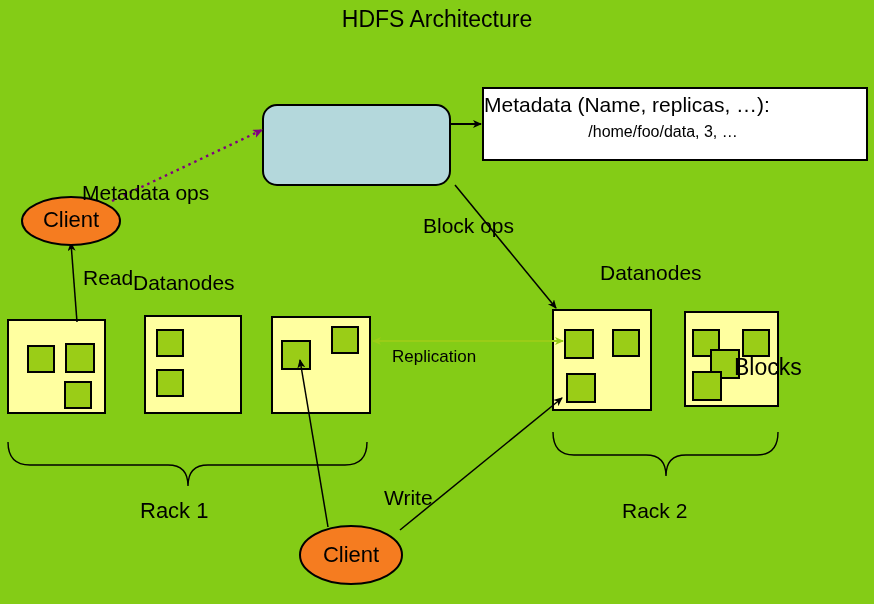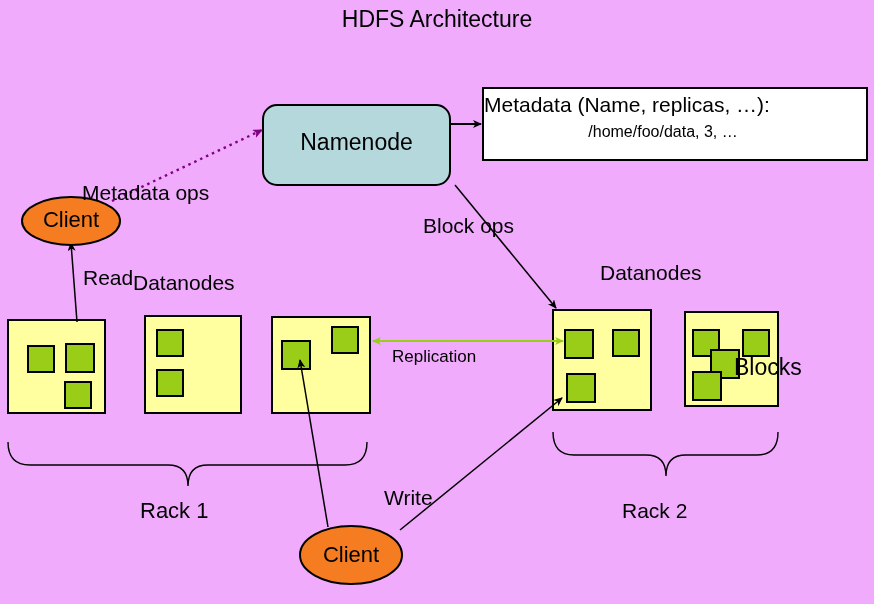--- a/index.html
+++ b/index.html
@@ -4,21 +4,21 @@
 <style>
   html, body {
     margin: 0;
     padding: 0;
     background: #ffffff;
   }
   #canvas {
     position: relative;
     width: 874px;
     height: 604px;
-    background: #f0abfc;
+    background: #84cc16;
     overflow: hidden;
     font-family: "Liberation Sans", sans-serif;
   }
   svg.layer {
     position: absolute;
     left: 0;
     top: 0;
     width: 874px;
     height: 604px;
   }
@@ -162,21 +162,20 @@
 
     <ellipse cx="71" cy="221" rx="49" ry="24" fill="#f57c20" stroke="#000000" stroke-width="2"></ellipse>
 
     <ellipse cx="351" cy="555" rx="51" ry="29" fill="#f57c20" stroke="#000000" stroke-width="2"></ellipse>
 
     <path d="M 8 442 Q 8 465 30 465 L 168 465 Q 188 465 188 486 Q 188 465 208 465 L 345 465 Q 367 465 367 442" fill="none" stroke="#000000" stroke-width="1.4"></path>
 
     <path d="M 553 432 Q 553 455 574 455 L 646 455 Q 666 455 666 476 Q 666 455 686 455 L 757 455 Q 778 455 778 432" fill="none" stroke="#000000" stroke-width="1.4"></path>
   </svg>
 
-  <div class="lbl" id="namenode-label">Namenode</div>
   <div class="lbl" id="metadata-line1">Metadata (Name, replicas, …):</div>
   <div class="lbl" id="metadata-line2">/home/foo/data, 3, …</div>
   <div class="lbl" id="client-top-label">Client</div>
   <div class="lbl" id="client-bottom-label">Client</div>
   <div class="lbl" id="metadata-ops-label">Metadata ops</div>
   <div class="lbl" id="read-label">Read</div>
   <div class="lbl" id="write-label">Write</div>
   <div class="lbl" id="block-ops-label">Block ops</div>
   <div class="lbl" id="replication-label">Replication</div>
   <div class="lbl" id="datanodes-left">Datanodes</div>

